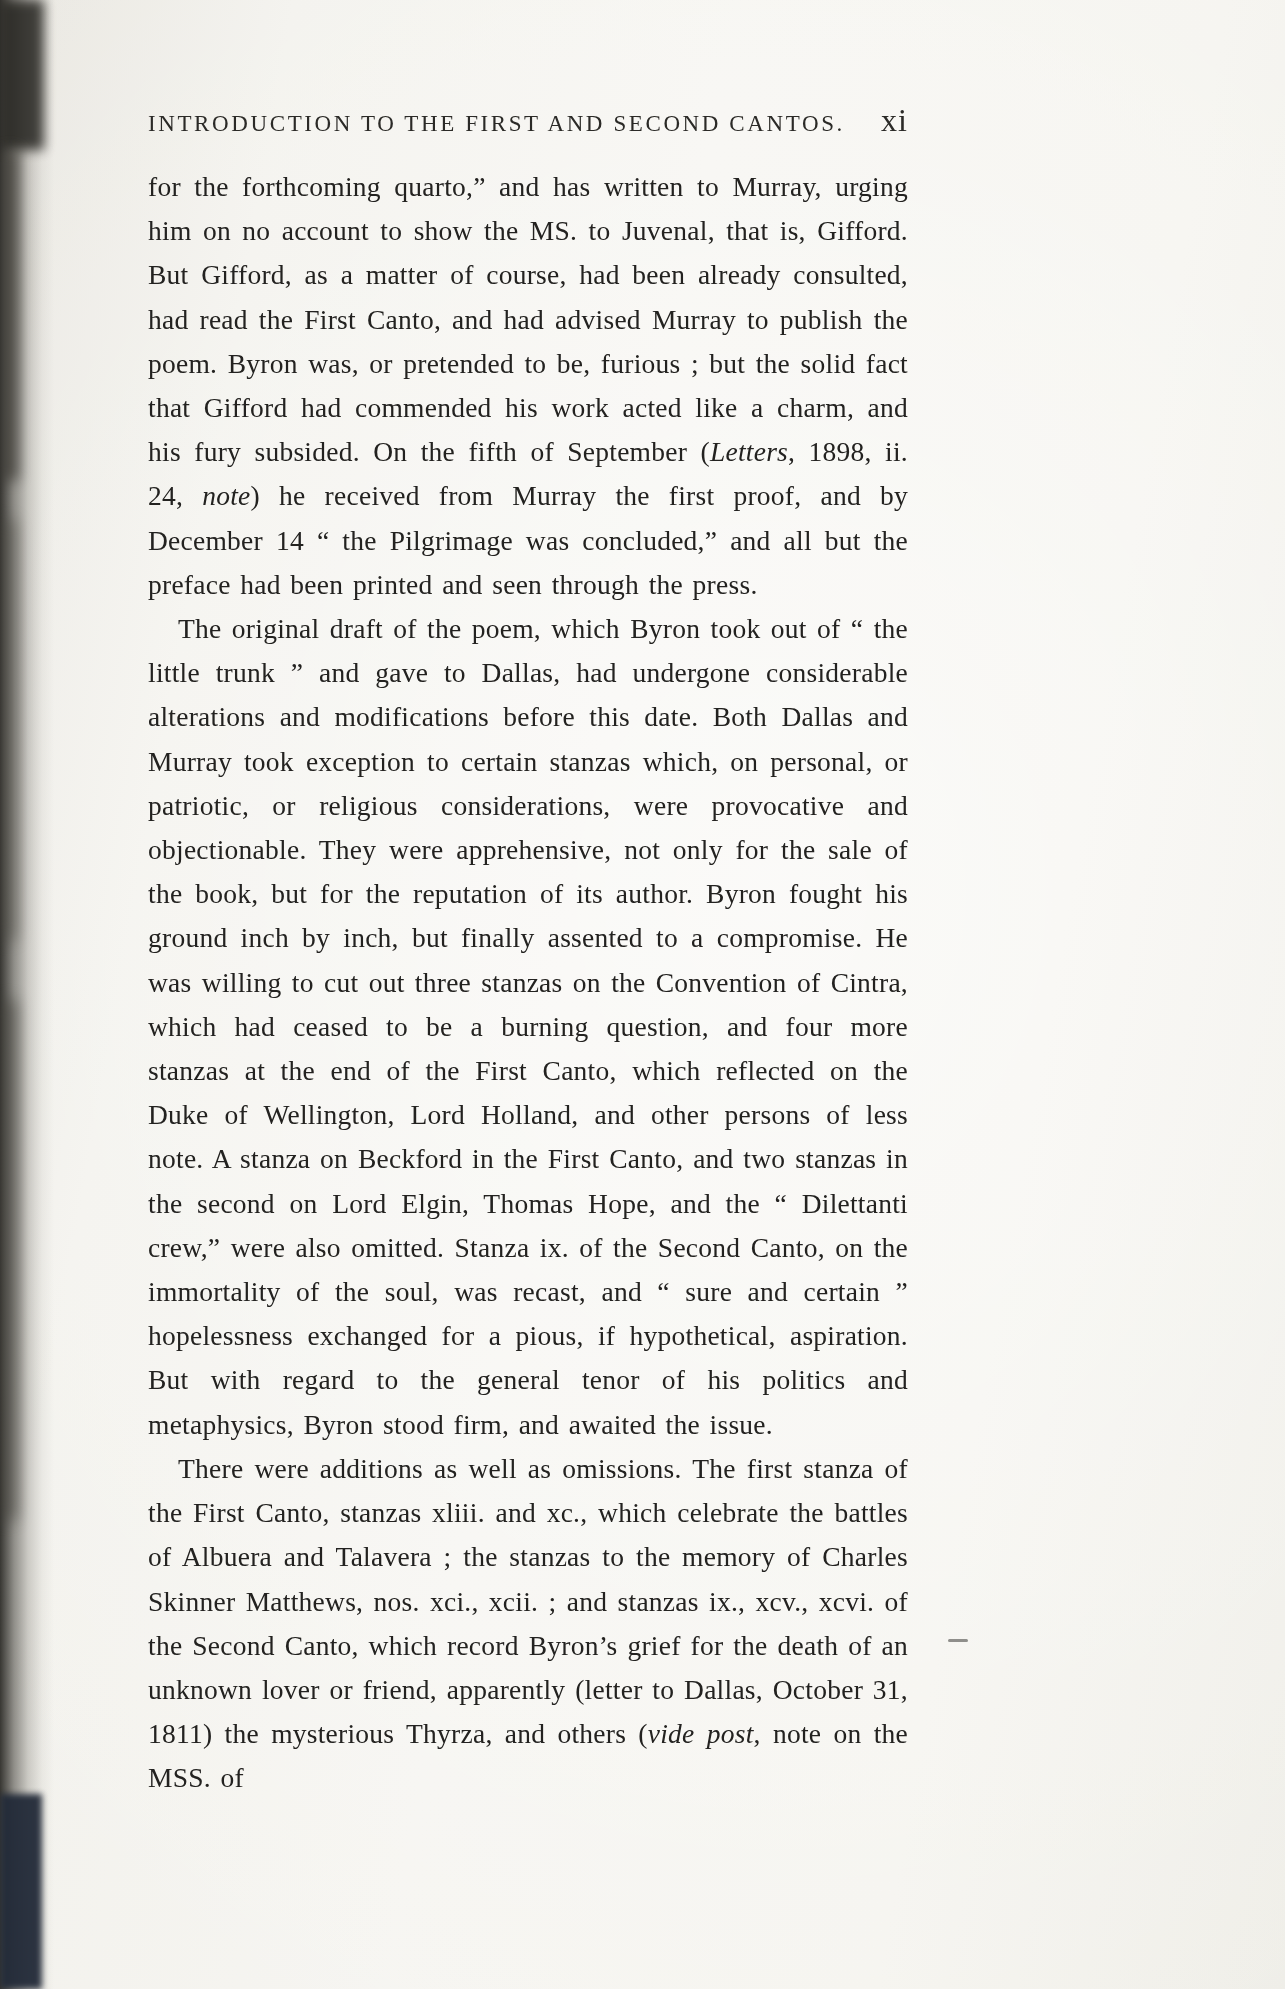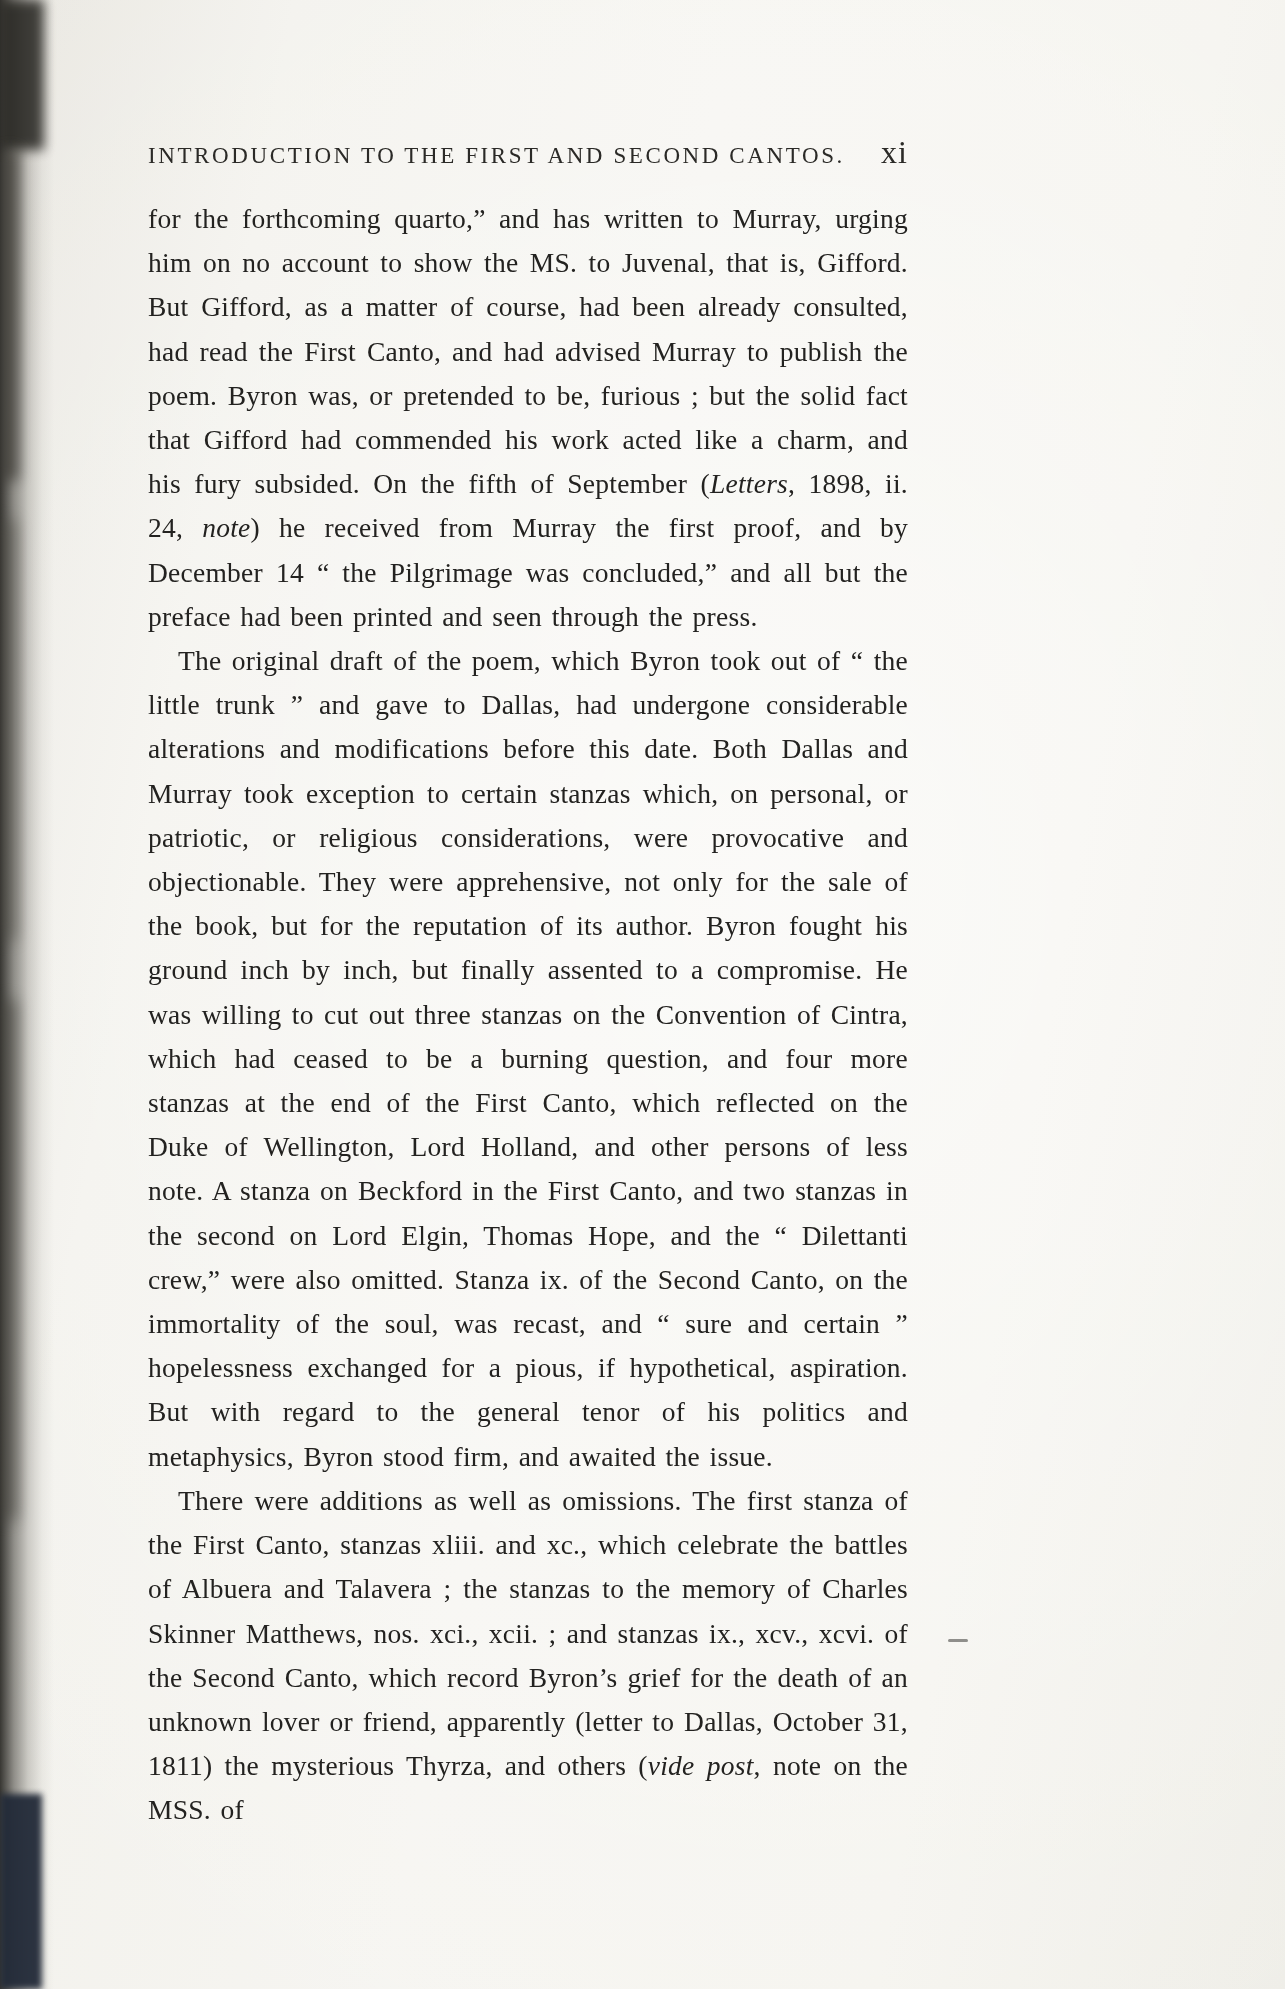--- a/index.html
+++ b/index.html
@@ -72,21 +72,20 @@
     background: #4a4a46;
     opacity: 0.6;
     border-radius: 2px;
   }
   .content {
     position: absolute;
     left: 148px;
     top: 102px;
     width: 760px;
     color: #20201e;
-    margin-top: 32px;
   }
   .running-header {
     display: flex;
     justify-content: space-between;
     align-items: baseline;
     font-size: 23px;
     letter-spacing: 2.6px;
     color: #2b2a27;
     margin-bottom: 26px;
     white-space: nowrap;

